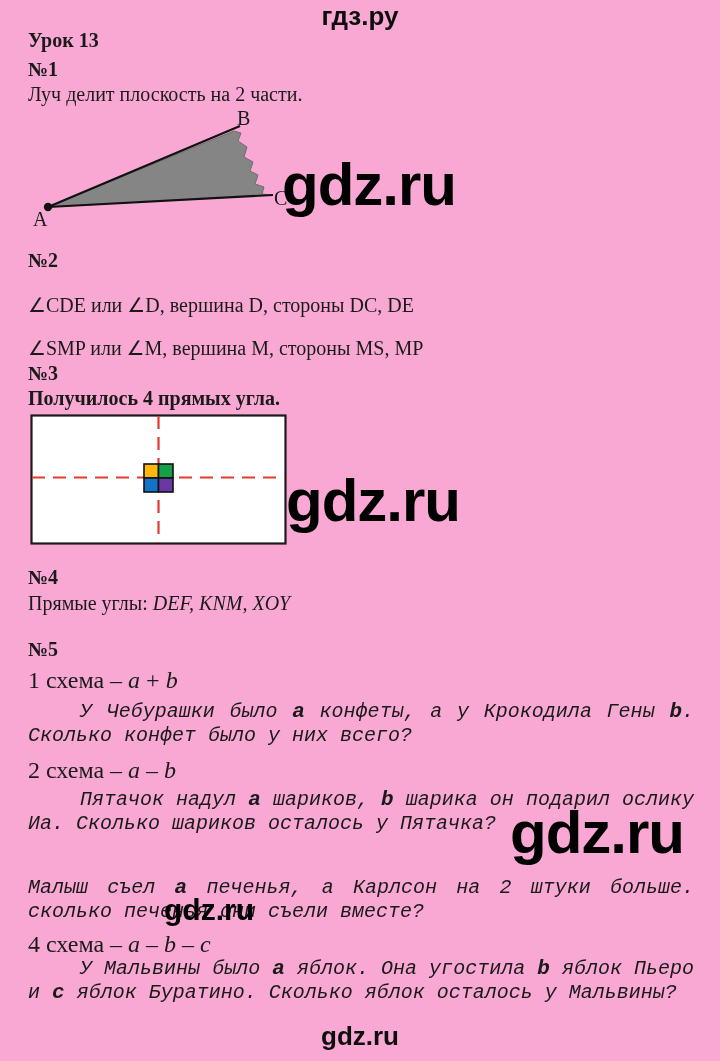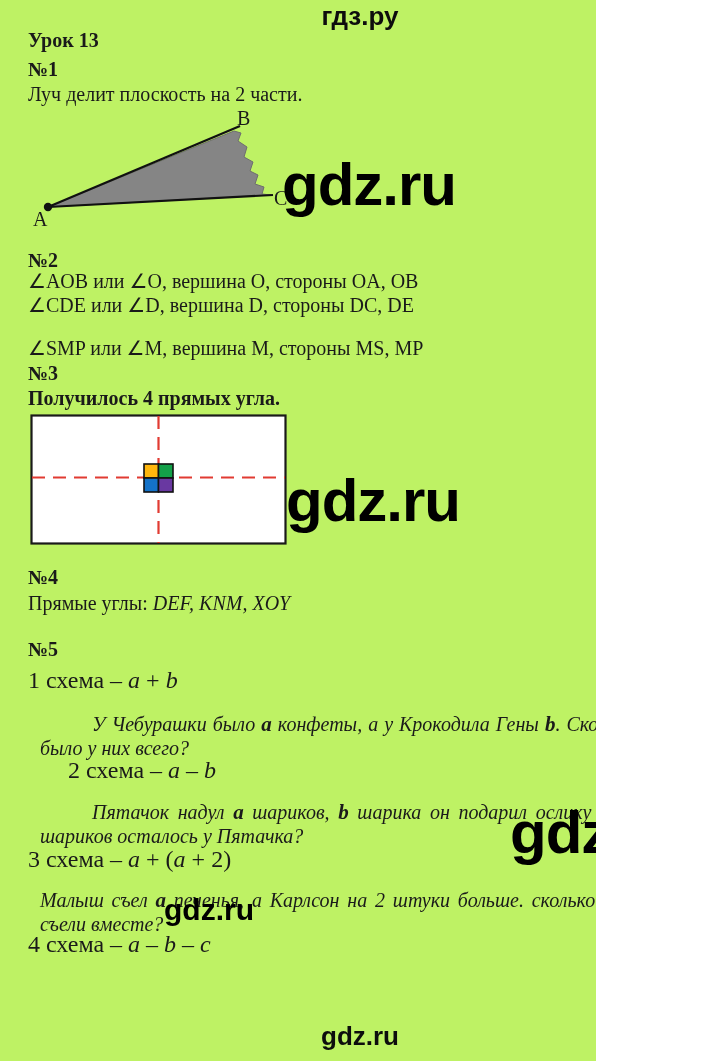--- a/index.html
+++ b/index.html
@@ -1,30 +1,30 @@
 <!DOCTYPE html>
 <html><head>
 <meta charset="utf-8">
 <style>
   html,body { margin:0; padding:0; background:#ffffff; }
   .page {
-    position:relative; width:596px; height:1061px; background:#bef264;
+    position:relative; width:720px; height:1061px; background:#f9a8d4;
     font-family:"Liberation Serif","DejaVu Serif",serif; color:#1a1a1a; overflow:hidden;
   }
   .logo {
     position:absolute; left:0; width:720px; text-align:center;
     font-family:"Liberation Sans","DejaVu Sans",sans-serif; font-weight:bold;
     font-size:26px; line-height:1.1; color:#0d0d0d;
   }
   .heading { position:absolute; left:28px; font-weight:bold; font-size:20px; line-height:1.15; }
   .bodyline { position:absolute; left:28px; font-size:20px; line-height:24.5px; }
   .angles { font-family:"Liberation Serif","DejaVu Sans",serif; }
   .story {
     position:absolute; left:28px; width:666px; font-size:20px; line-height:24px;
-    font-style:italic; text-align:justify; text-align-last:left; margin:12px;
+    font-style:italic; text-align:justify; text-align-last:left; margin:0;font-family:Liberation Mono, monospace;
   }
   .story.indent { text-indent:52px; }
   .schema { position:absolute; left:28px; font-size:24px; line-height:24px; }
   .seg-i { font-style:italic; }
   .seg-bi { font-style:italic; font-weight:bold; font-size:1.05em; }
   .watermark {
     position:absolute; font-family:"Liberation Sans","DejaVu Sans",sans-serif;
     font-weight:bold; color:#000; line-height:1; letter-spacing:-1px; white-space:nowrap;
   }
   .wm-big { font-size:60px; }
@@ -49,21 +49,20 @@
     <line x1="20" y1="100" x2="245" y2="88" stroke-width="2.2" stroke="#111111"></line>
     <circle cx="20" cy="100" r="4.2" fill="#111"></circle>
     <text x="5" y="119" font-size="20" fill="#1a1a1a">A</text>
     <text x="209" y="18" font-size="20" fill="#1a1a1a">B</text>
     <text x="246" y="98" font-size="20" fill="#1a1a1a">C</text>
   </svg>
 
   <div class="watermark wm-big" style="left:282px; top:155px;">gdz.ru</div>
 
   <div class="heading" style="top:249px;">№2</div>
-  <div class="bodyline angles" style="top:269px;">∠AOB или ∠O, вершина O, стороны OA, OB</div>
   <div class="bodyline angles" style="top:293px;text-align:right;">∠CDE или ∠D, вершина D, стороны DC, DE</div>
   <div class="bodyline angles" style="top:336px;">∠SMP или ∠M, вершина M, стороны MS, MP</div>
 
   <div class="heading" style="top:362px;">№3</div>
   <div class="bodyline" style="top:386px;font-weight:bold;">Получилось 4 прямых угла.</div>
 
   <svg style="position:absolute; left:30px; top:414px;" width="257" height="131" viewBox="0 0 257 131">
     <rect x="1.5" y="1.5" width="254" height="128" fill="#ffffff" stroke-width="2.2" stroke="#1a1a1a"></rect>
     <line x1="128.5" y1="2" x2="128.5" y2="129" stroke-width="2.2" stroke-dasharray="13 8" stroke="#e13b32"></line>
     <line x1="2" y1="63.5" x2="255" y2="63.5" stroke-width="2.2" stroke-dasharray="13 8" stroke="#e13b32"></line>
@@ -76,27 +75,27 @@
   <div class="watermark wm-big" style="left:286px; top:471px;">gdz.ru</div>
 
   <div class="heading" style="top:566px;">№4</div>
   <div class="bodyline" style="top:591px;"><span>Прямые углы: </span><span class="seg-i">DEF, KNM, XOY</span></div>
 
   <div class="heading" style="top:638px;">№5</div>
 
   <div class="schema" style="top:668px;"><span>1 схема – </span><span class="seg-i">a</span><span> + </span><span class="seg-i">b</span></div>
   <p class="story indent" style="top:700px;"><span class="seg-i">У Чебурашки было </span><span class="seg-bi">a</span><span class="seg-i"> конфеты, а у Крокодила Гены </span><span class="seg-bi">b</span><span class="seg-i">. Сколько конфет было у них всего?</span></p>
 
-  <div class="schema" style="top:758px;margin-left:40px;"><span>2 схема – </span><span class="seg-i">a</span><span> – </span><span class="seg-i">b</span></div>
+  <div class="schema" style="top:758px;"><span>2 схема – </span><span class="seg-i">a</span><span> – </span><span class="seg-i">b</span></div>
   <p class="story indent" style="top:788px;"><span class="seg-i">Пятачок надул </span><span class="seg-bi">a</span><span class="seg-i"> шариков, </span><span class="seg-bi">b</span><span class="seg-i"> шарика он подарил ослику Иа. Сколько шариков осталось у Пятачка?</span></p>
 
   <div class="watermark wm-big" style="left:510px; top:803px;">gdz.ru</div>
 
-  <div class="schema" style="top:847px;"><span>3 схема – </span><span class="seg-i">a</span><span> + (</span><span class="seg-i">a</span><span> + 2)</span></div>
   <p class="story" style="top:876px;"><span class="seg-i">Малыш съел </span><span class="seg-bi">a</span><span class="seg-i"> печенья, а Карлсон на 2 штуки больше. сколько печенья они съели вместе?</span></p>
 
   <div class="watermark wm-small" style="left:164px; top:895px;">gdz.ru</div>
 
   <div class="schema" style="top:932px;text-align:right;"><span>4 схема – </span><span class="seg-i">a</span><span> – </span><span class="seg-i">b</span><span> – </span><span class="seg-i">c</span></div>
+  <p class="story indent" style="top:957px;"><span class="seg-i">У Мальвины было </span><span class="seg-bi">a</span><span class="seg-i"> яблок. Она угостила </span><span class="seg-bi">b</span><span class="seg-i"> яблок Пьеро и </span><span class="seg-bi">c</span><span class="seg-i"> яблок Буратино. Сколько яблок осталось у Мальвины?</span></p>
 
   <div class="logo" style="top:1022px;">gdz.ru</div>
 
 </div>
 
 </body></html>

